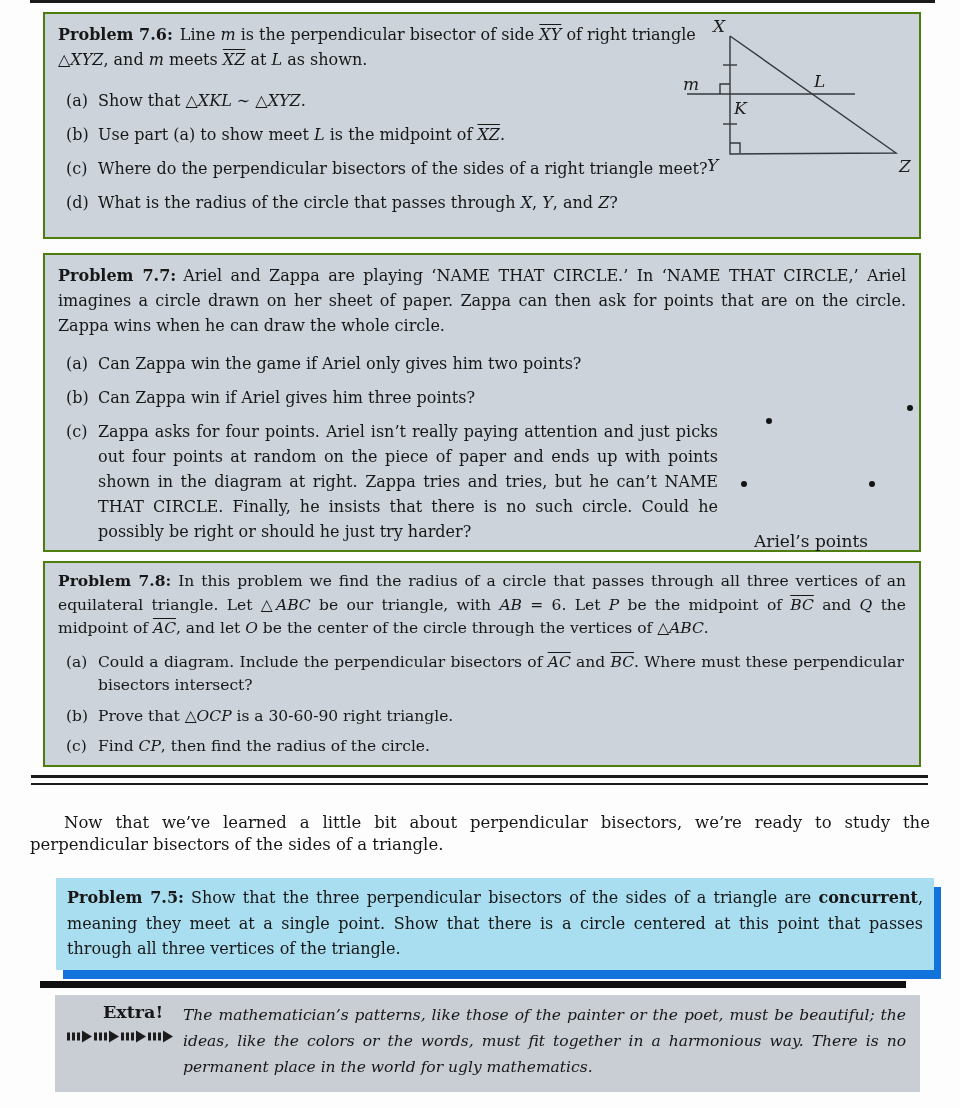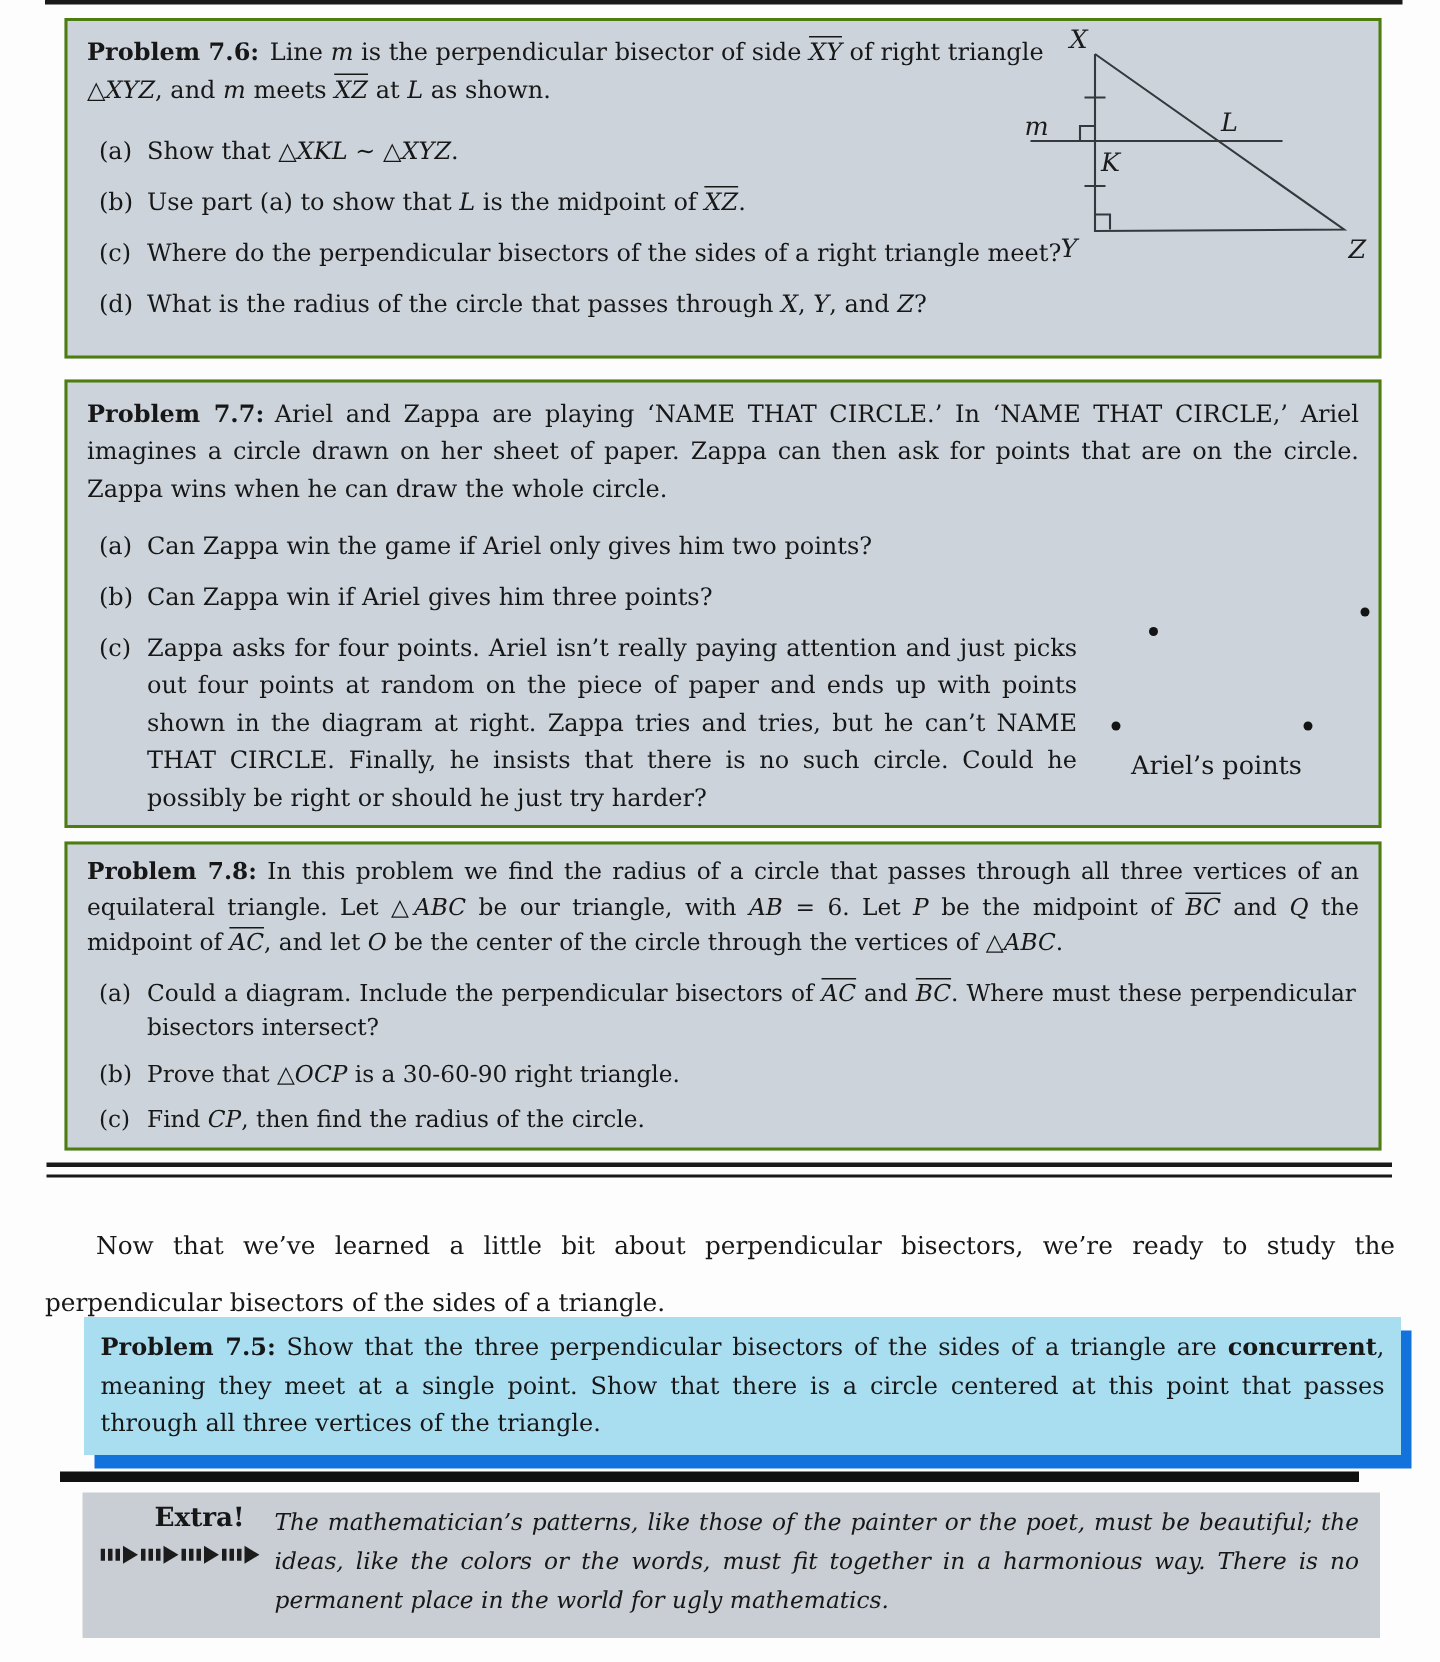--- a/index.html
+++ b/index.html
@@ -36,27 +36,27 @@
 
   
   .diagram76{position:absolute;left:600px;top:4px;width:270px;height:156px;}
   .diagram76 svg{display:block;width:100%;height:100%;}
   .dg-line{stroke:#35383c;stroke-width:1.4;fill:none;}
   .dg-label{font-family:"DejaVu Serif","Liberation Serif",serif;font-style:italic;font-size:17px;fill:#1c1c1c;}
 
   
   .points-area{position:absolute;left:650px;top:140px;width:232px;height:148px;}
   .pt-dot{position:absolute;width:6px;height:6px;border-radius:50%;background:#141414;}
-  .points-caption{position:absolute;left:0;top:104px;width:232px;text-align:center;font-size:17px;}
+  .points-caption{position:absolute;left:0;top:134px;width:232px;text-align:center;font-size:17px;}
 
   .double-rule{position:absolute;left:31px;top:775px;width:897px;height:5px;
     border-top:3px solid var(--rule);border-bottom:2.5px solid var(--rule);box-sizing:content-box;}
 
   .interlude{position:absolute;left:30px;top:812px;width:900px;
-    font-size:16.5px;line-height:38px;text-indent:34px;text-align:justify;}
+    font-size:16.5px;line-height:22px;text-indent:34px;text-align:justify;}
 
   .hl-box{
     position:absolute;left:40px;top:878px;width:878px;box-sizing:border-box;
     background:var(--highlight-box-bg);box-shadow:7px 9px 0 0 var(--highlight-shadow);
     padding:7px 11px 8px 11px;font-size:16px;line-height:25.5px;text-align:justify;margin-left:16px;
   }
 
   .black-bar{position:absolute;left:40px;top:981px;width:866px;height:7px;background:#101010;}
 
   .extra-box{
@@ -79,21 +79,21 @@
   <div class="pb-intro">
     <span class="pb-title">Problem 7.6:</span><span><span>Line </span><span class="rs-i">m</span><span> is the perpendicular bisector of side </span><span class="rs-i rs-o">XY</span><span> of right triangle △</span><span class="rs-i">XYZ</span><span>, and </span><span class="rs-i">m</span><span> meets </span><span class="rs-i rs-o">XZ</span><span> at </span><span class="rs-i">L</span><span> as shown.</span></span>
   </div>
 
   <div class="part" style="margin-top:16px;">
     <span class="part-label">(a)</span>
     <span class="part-text"><span>Show that △</span><span class="rs-i">XKL</span><span> ∼ △</span><span class="rs-i">XYZ</span><span>.</span></span>
   </div>
   <div class="part">
     <span class="part-label">(b)</span>
-    <span class="part-text"><span>Use part (a) to show that </span><span class="rs-i">L</span><span> is the midpoint of </span><span class="rs-i rs-o">XZ</span><span>.</span></span>
+    <span class="part-text"><span>Use part (a) to show meet </span><span class="rs-i">L</span><span> is the midpoint of </span><span class="rs-i rs-o">XZ</span><span>.</span></span>
   </div>
   <div class="part">
     <span class="part-label">(c)</span>
     <span class="part-text"><span>Where do the perpendicular bisectors of the sides of a right triangle meet?</span></span>
   </div>
   <div class="part">
     <span class="part-label">(d)</span>
     <span class="part-text"><span>What is the radius of the circle that passes through </span><span class="rs-i">X</span><span>, </span><span class="rs-i">Y</span><span>, and </span><span class="rs-i">Z</span><span>?</span></span>
   </div>
 

